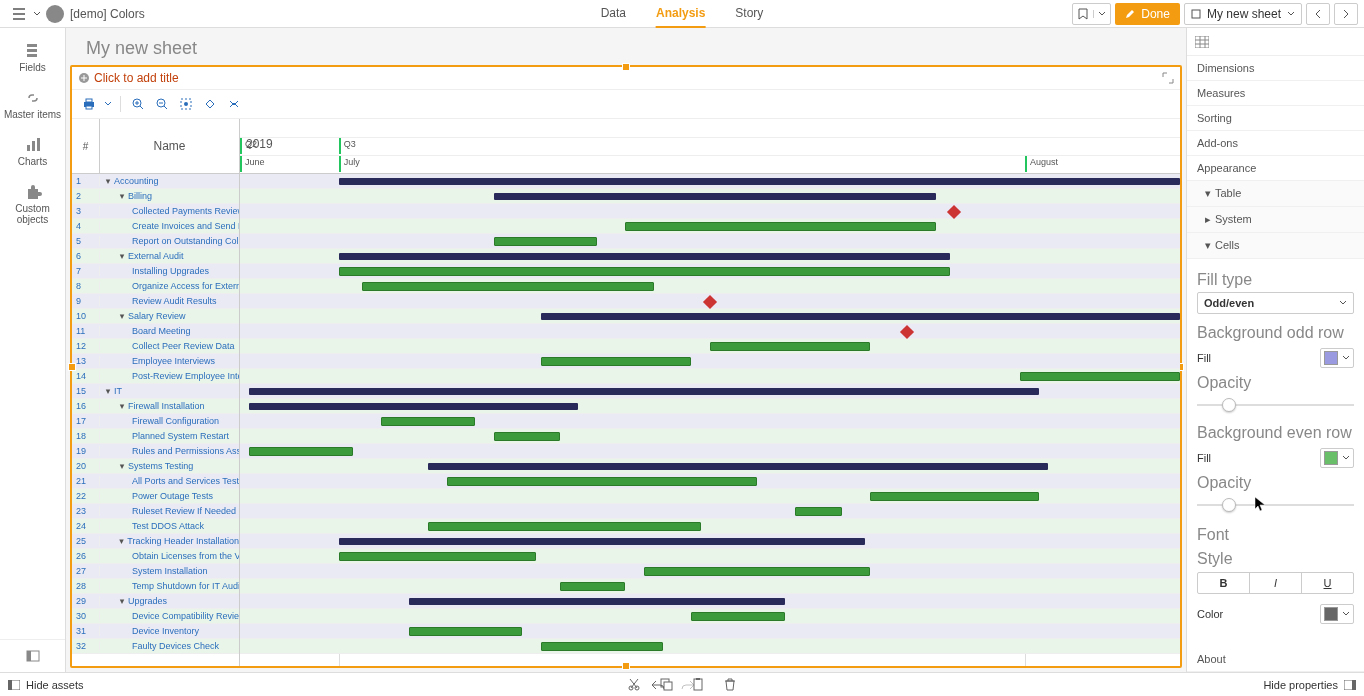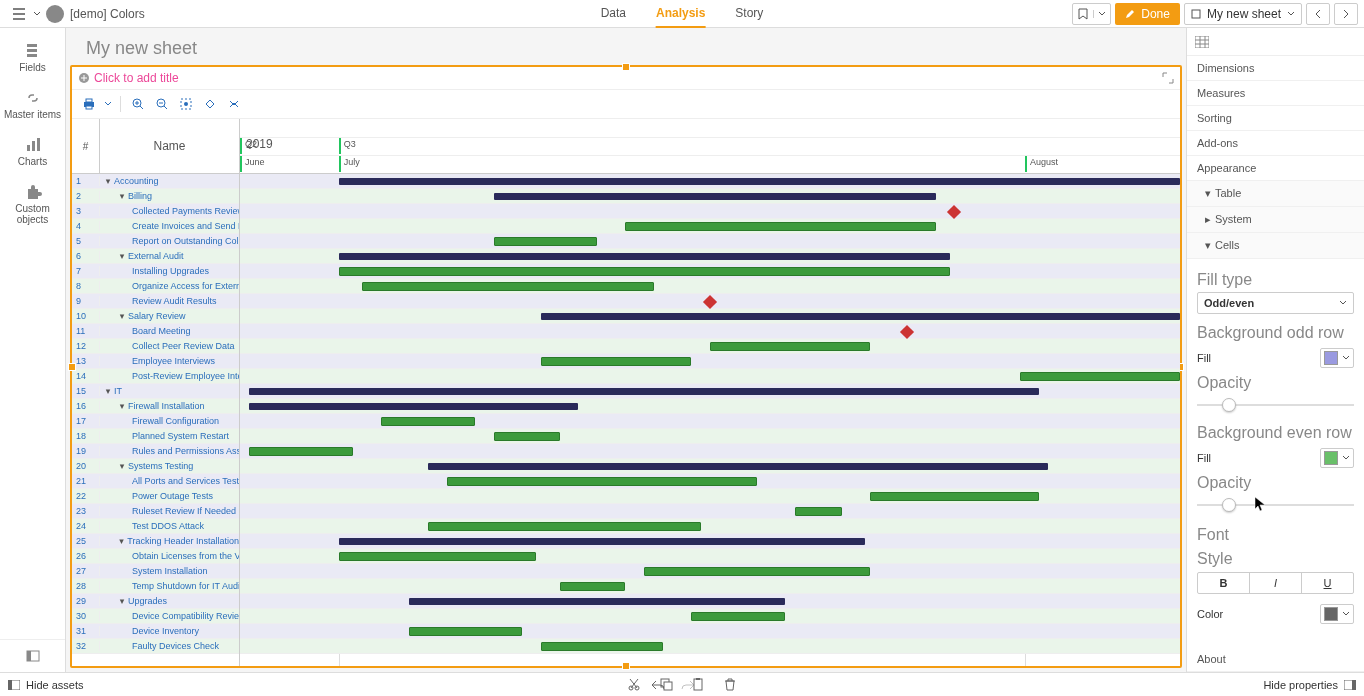--- a/index.html
+++ b/index.html
@@ -26,21 +26,21 @@
 .left-rail { width: 66px; background: #fff; border-right: 1px solid #ddd; display:flex; flex-direction:column; align-items:center; padding-top: 8px; }
 .rail-item { width: 100%; text-align: center; padding: 6px 0 10px 0; cursor: pointer; font-size: 10px; color: #555; }
 .rail-item svg { display:block; margin: 0 auto 2px auto; }
 
 .main-area { flex: 1; display: flex; flex-direction: column; background: #f5f5f5; position: relative; }
 .sheet-title { padding: 10px 20px 6px 20px; font-size: 18px; color: #888; }
 
 .viz-wrap { flex:1; margin: 0 4px 4px 4px; border: 2px solid #f39c12; border-radius: 2px; background: #fff; display:flex; flex-direction:column; position:relative; }
 .sel-handle { position:absolute; width:8px; height:8px; background:#f39c12; border:1px solid #fff; }
 .viz-title-row { display:flex; align-items:center; padding: 4px 6px; border-bottom: 1px solid #eee; }
-.viz-title-row .placeholder { color:#ec4899; }
+.viz-title-row .placeholder { color:#c2410c; }
 .expand-btn { margin-left:auto; cursor:pointer; }
 .viz-toolbar { display:flex; align-items:center; gap:2px; padding: 4px 6px; border-bottom:1px solid #eee; }
 .tb-btn { width:22px; height:20px; display:inline-flex; align-items:center; justify-content:center; cursor:pointer; color:#2a6ebb; border-radius:2px; }
 .tb-sep { width:1px; height:16px; background:#ddd; margin:0 4px;}
 
 .gantt-area { flex:1; display:flex; overflow:hidden; font-size:10px; }
 .g-left { width: 168px; border-right:1px solid #ccc; display:flex; flex-direction:column; }
 .g-head-left { height: 55px; display:flex; border-bottom:1px solid #ccc; }
 .g-head-num { width:28px; border-right:1px solid #ccc; display:flex; align-items:center; justify-content:center; color:#555;}
 .g-head-name { flex:1; display:flex; align-items:center; justify-content:center; font-size:12px; color:#555;}

